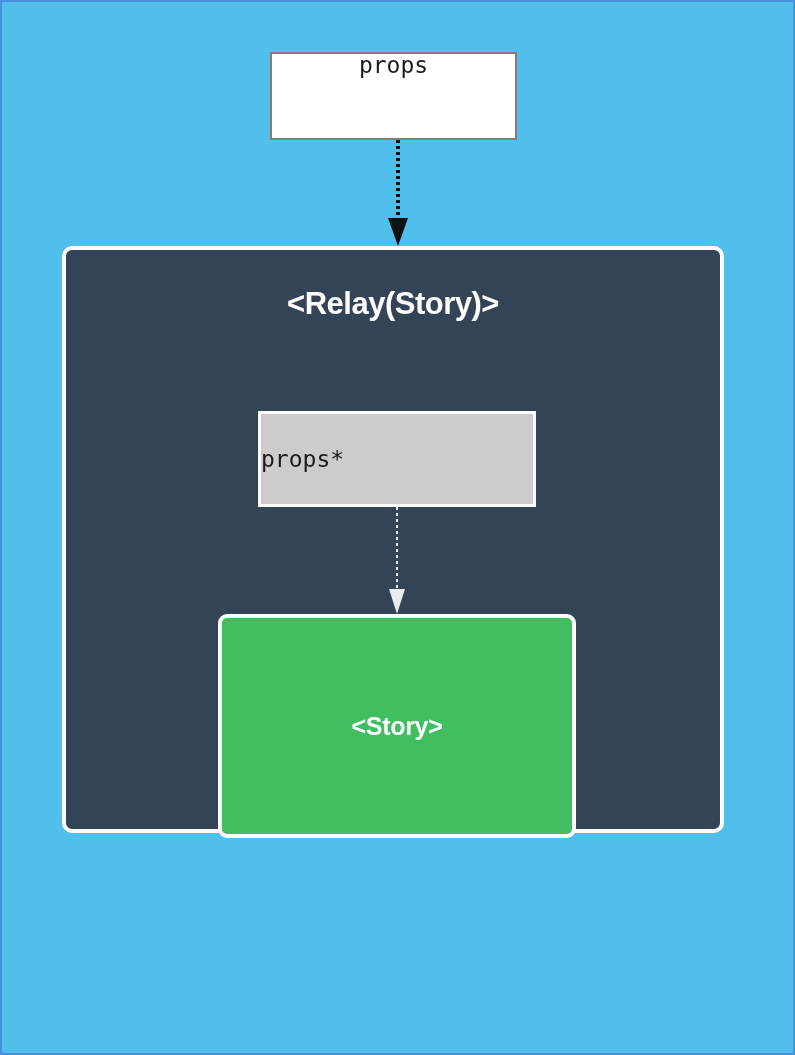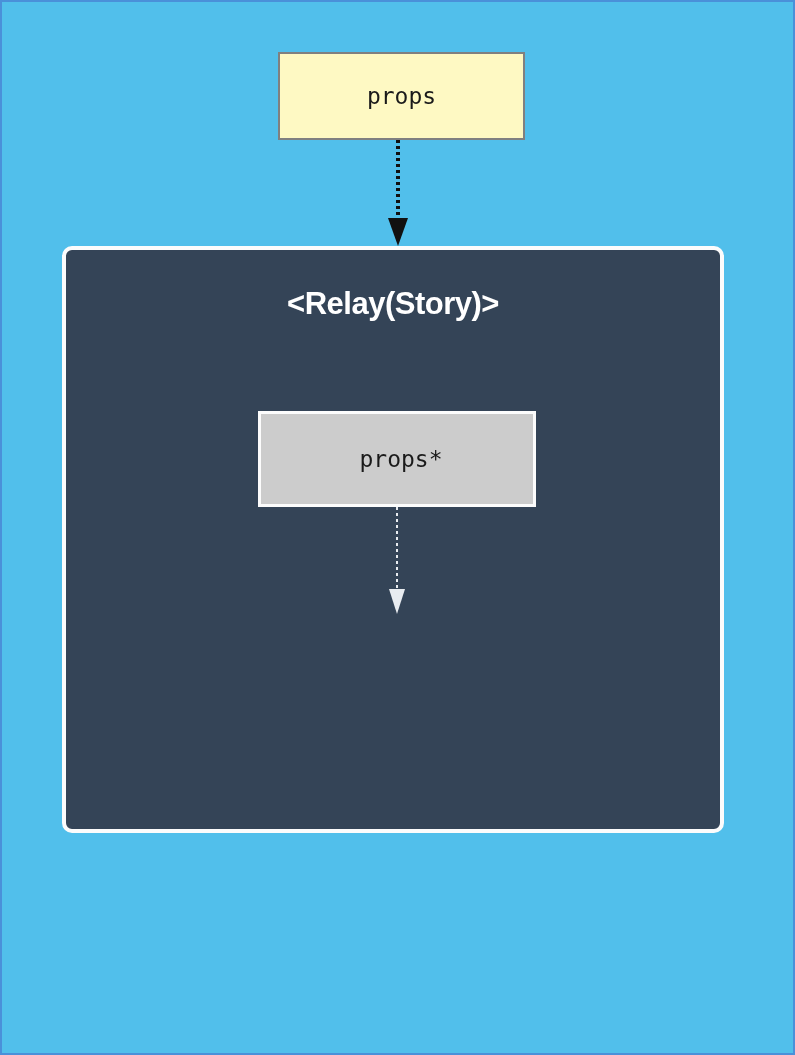--- a/index.html
+++ b/index.html
@@ -16,29 +16,29 @@
     height: 1055px;
     background: #51BFEB;
     box-sizing: border-box;
     border: 2px solid #4A90D9;
     overflow: hidden;
   }
 
   
   .props-outer {
     position: absolute;
-    left: 276px;
+    left: 268px;
     top: 50px;
     width: 247px;
     height: 88px;
-    background: #fef9c3;
+    background: #ffffff;
     border: 2px solid #808080;
     box-sizing: border-box;
     display: flex;
-    align-items: center;
+    align-items: flex-start;
     justify-content: center;
   }
   .props-outer .label {
     font-family: "DejaVu Sans Mono", "Liberation Mono", monospace;
     font-size: 23px;
     color: #1a1a1a;
     letter-spacing: 0px;
     line-height: 1;
   }
 
@@ -82,22 +82,20 @@
     position: absolute;
     left: 192px;
     top: 161px;
     width: 278px;
     height: 96px;
     background: #CCCCCC;
     border: 3px solid #FCFCFC;
     box-sizing: border-box;
     display: flex;
     align-items: center;
-    justify-content: center;
-    padding-left: 8px;
   }
   .props-inner .label {
     font-family: "DejaVu Sans Mono", "Liberation Mono", monospace;
     font-size: 23px;
     color: #1a1a1a;
     line-height: 1;
   }
 
   
   .arrow-inner {
@@ -152,15 +150,18 @@
 
     <div class="props-inner">
       <span class="label">props*</span>
     </div>
 
     <svg class="arrow-inner" viewBox="0 0 36 107" xmlns="http://www.w3.org/2000/svg">
       <line x1="18" y1="0" x2="18" y2="92" stroke="#E8ECF0" stroke-width="2" stroke-dasharray="3 3"></line>
       <polygon points="18,107 10,82 26,82" fill="#E8ECF0"></polygon>
     </svg>
 
+    <div class="story-box">
+      <span class="label">&lt;Story&gt;</span>
+    </div>
 
   </div>
 </div>
 
 </body></html>

